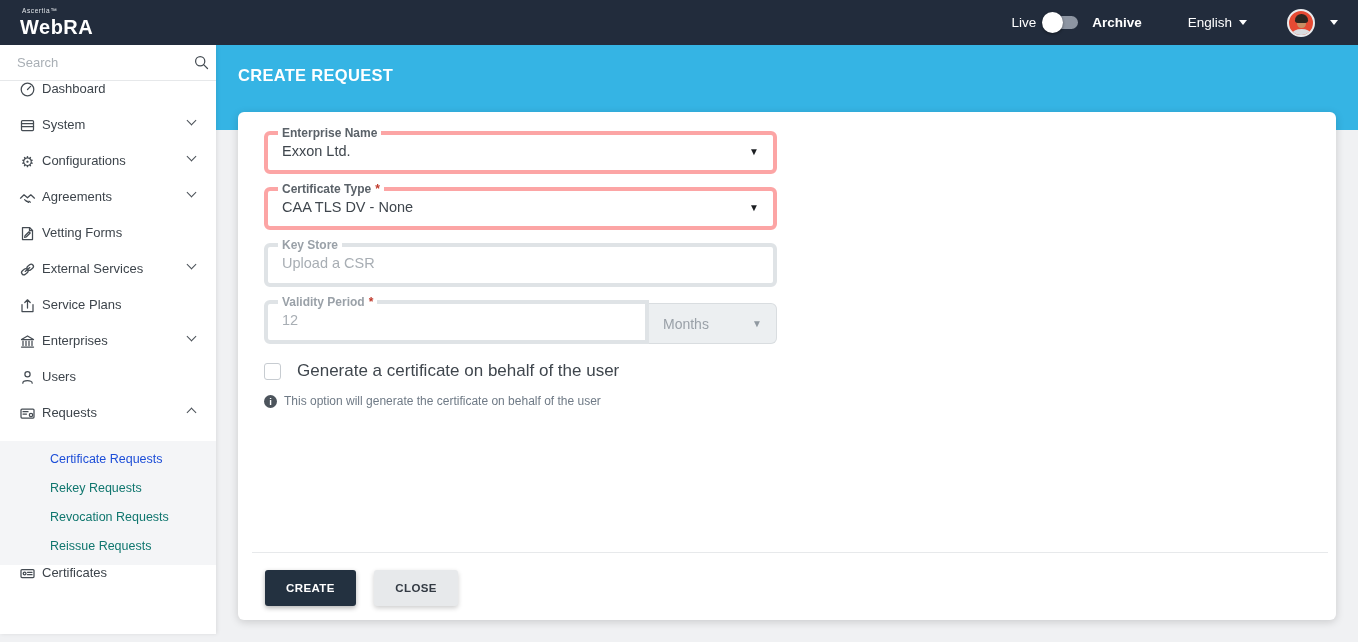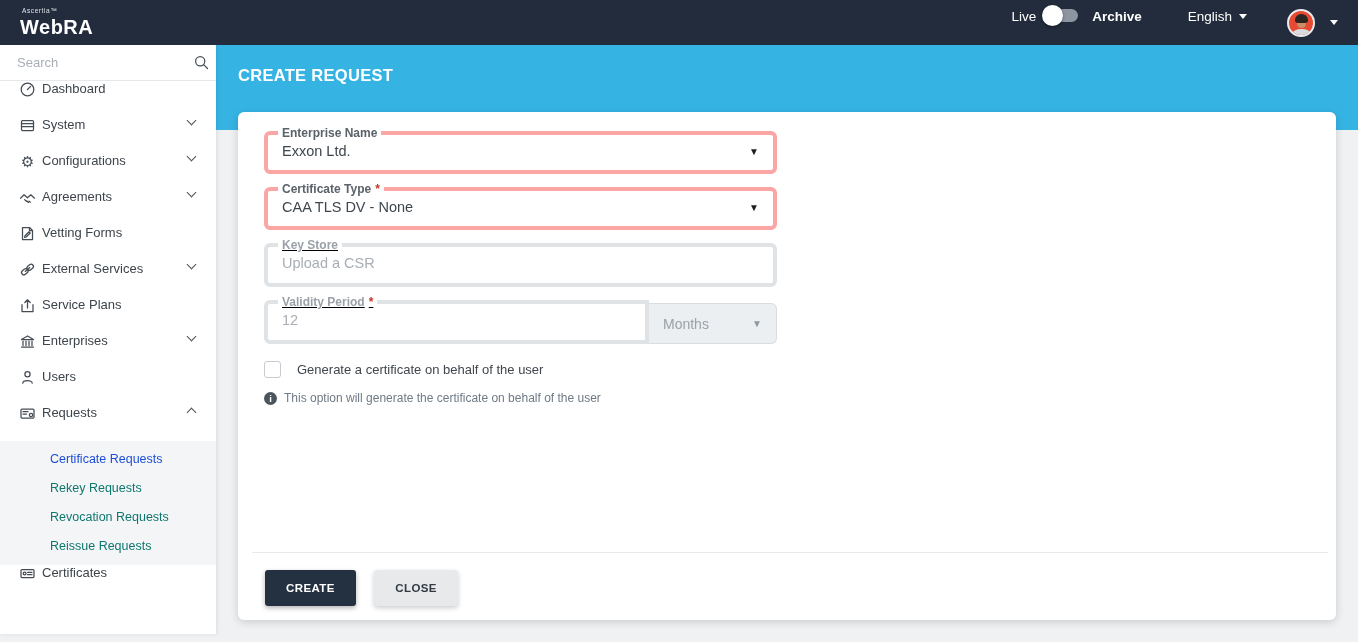--- a/index.html
+++ b/index.html
@@ -6,21 +6,21 @@
   html,body { width:1358px; height:642px; }
   body { font-family:"Liberation Sans", sans-serif; background:#f0f1f3; overflow:hidden; }
   .app { position:relative; width:1358px; height:642px; background:#f0f1f3; overflow:hidden; }
 
   
   .navbar { position:absolute; top:0; left:0; right:0; height:45px; background:#222c3c;
             display:flex; align-items:center; padding:0 20px; z-index:10; }
   .brand { display:flex; flex-direction:column; line-height:1; color:#fff; }
   .brand-top { font-size:6.5px; letter-spacing:.6px; color:#e3e7eb; margin-left:2px; margin-bottom:2px; }
   .brand-main { font-size:20px; font-weight:700; letter-spacing:.5px; color:#fff; }
-  .nav-right { margin-left:auto; display:flex; align-items:flex-start; color:#fff; }
+  .nav-right { margin-left:auto; display:flex; align-items:center; color:#fff; }
   .live-label { font-size:13.5px; margin-right:9px; }
   .toggle { position:relative; width:33px; height:13px; background:#8d95a2; border-radius:7px; margin-right:14px; cursor:pointer; }
   .toggle .knob { position:absolute; left:-3px; top:-4px; width:21px; height:21px; background:#fff; border-radius:50%;
                   box-shadow:0 1px 3px rgba(0,0,0,.45); }
   .archive-label { font-size:13.5px; font-weight:600; margin-right:46px; }
   .lang { display:flex; align-items:center; font-size:13.5px; margin-right:40px; cursor:pointer; }
   .caret-down { width:0; height:0; border-left:4px solid transparent; border-right:4px solid transparent;
                 border-top:5px solid #fff; margin-left:7px; }
   .avatar-wrap { display:flex; align-items:center; cursor:pointer; }
   .avatar { position:relative; width:28px; height:28px; border-radius:50%; background:#e64a33;
@@ -54,33 +54,33 @@
                 letter-spacing:.3px; z-index:2; }
   .card { position:absolute; left:238px; top:112px; width:1098px; height:508px; background:#fff;
           border-radius:6px; box-shadow:0 2px 8px rgba(0,0,0,.16); z-index:3; }
   .card-inner { padding:14px 26px 0; }
   .fields { width:513px; }
   fieldset.fld { border:4px solid #fca5a5; border-radius:6px; padding:1px 14px 11px; margin:0 0 8px; background:#fff; }
   fieldset.fld legend { font-size:12px; font-weight:700; color:#5b6269; padding:0 4px; margin-left:-4px; }
   .req { color:#c0392b; margin-left:4px; font-weight:700; }
   .fld .val { display:flex; justify-content:space-between; align-items:center; font-size:14.5px; color:#3f464d; margin-top:2px; }
   .sel-caret { font-size:10px; color:#1b1e21; }
-  fieldset.fld.dis { border-color:#dfe3e6;text-decoration:underline; }
+  fieldset.fld.dis { border-color:#dfe3e6; }
   fieldset.fld.dis legend { color:#9aa1a8; }
   .fld input { border:none; outline:none; width:100%; font-size:14.5px; color:#a8aeb4; background:transparent; margin-top:2px; }
   .fld input::placeholder { color:#a8aeb4; }
   .vp-row { display:flex; align-items:flex-start; width:513px; }
   .vp-row fieldset.fld { flex:1; margin-bottom:0; border-top-right-radius:0; border-bottom-right-radius:0; }
   .months { width:128px; height:41px; margin-top:8px; background:#eceff1; border:1px solid #d9dde0; border-left:none;
             border-radius:0 6px 6px 0; display:flex; align-items:center; justify-content:space-between;
             padding:0 14px; color:#9aa1a8; font-size:14px; cursor:default; }
   .months .sel-caret { color:#9099a1; }
   .cb-row { margin-top:17px; display:flex; align-items:center; gap:16px; }
   .cb { width:17px; height:17px; border:1px solid #c7ccd1; border-radius:3px; background:#fff; cursor:pointer; }
-  .cb-label { font-size:13px; color:#3f464d; }
+  .cb-label { font-size:17px; color:#3f464d; }
   .info-row { margin-top:13px; display:flex; align-items:center; gap:7px; }
   .info-ic { width:13px; height:13px; border-radius:50%; background:#4c545c; color:#fff; font-size:9.5px; font-weight:700;
              display:flex; align-items:center; justify-content:center; }
   .info-text { font-size:12px; color:#6f7a86; }
   .card-footer { position:absolute; left:14px; right:8px; bottom:14px; }
   .divider { border-top:1px solid #e7e9eb; margin-bottom:17px; }
   .btn-row { padding-left:13px; }
   .btn { font-family:"Liberation Sans", sans-serif; font-size:11.5px; font-weight:700; letter-spacing:.4px;
          padding:12px 21px; border-radius:3px; border:none; cursor:pointer; }
   .btn.create { background:#233140; color:#fff; box-shadow:0 2px 5px rgba(0,0,0,.3); }

